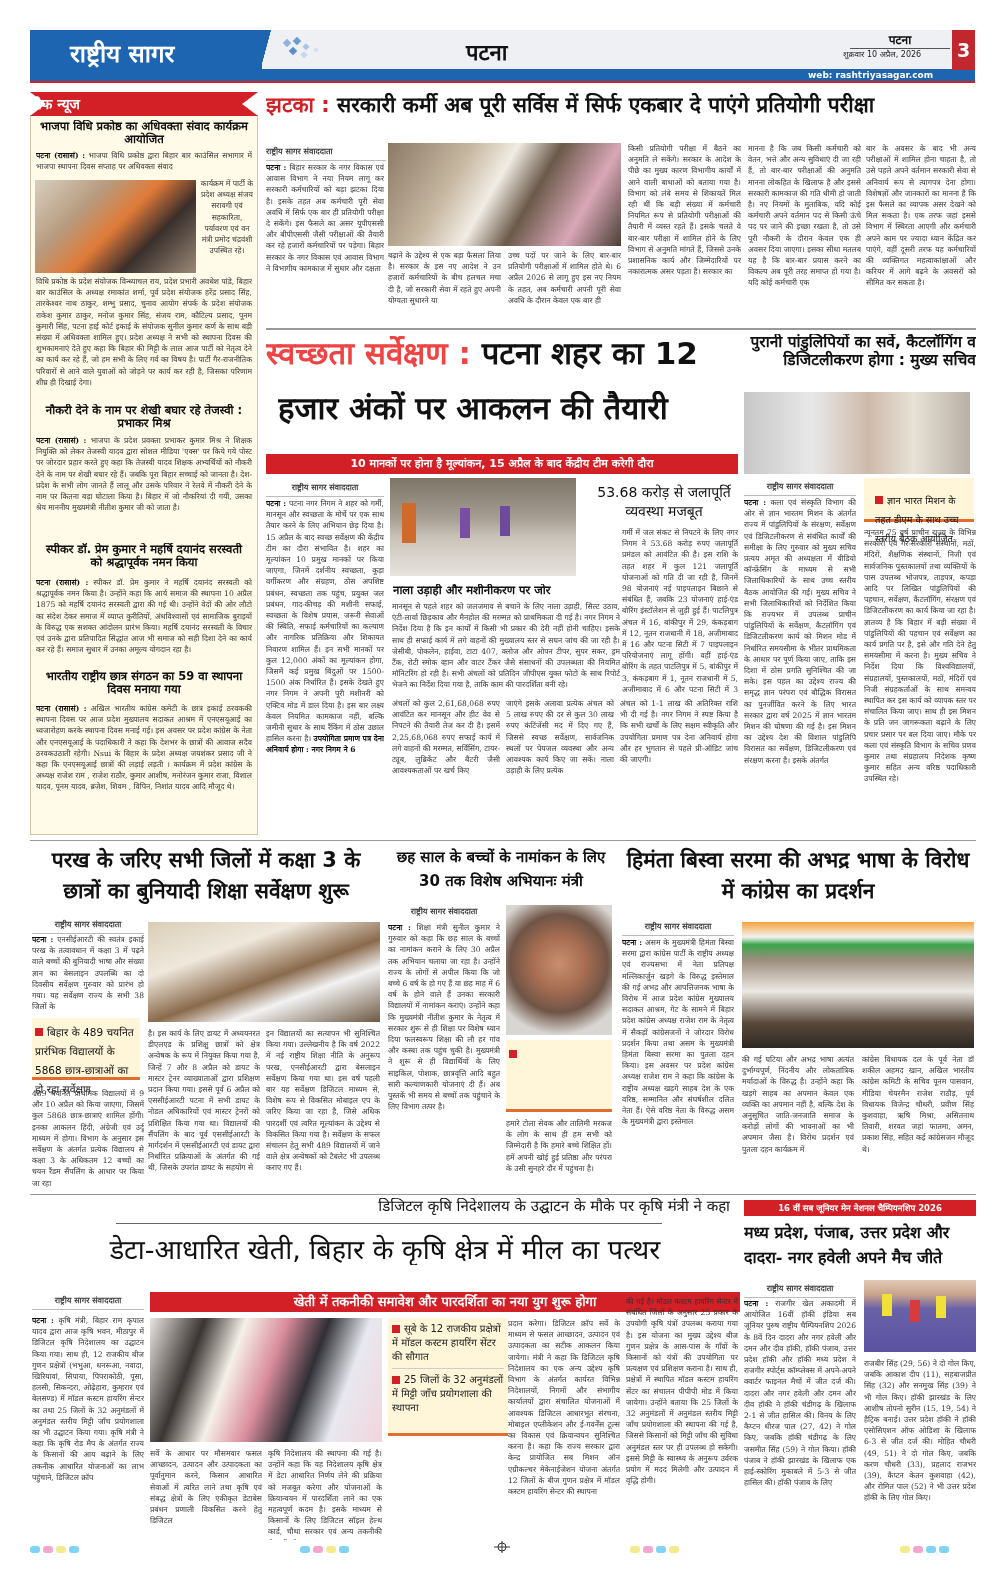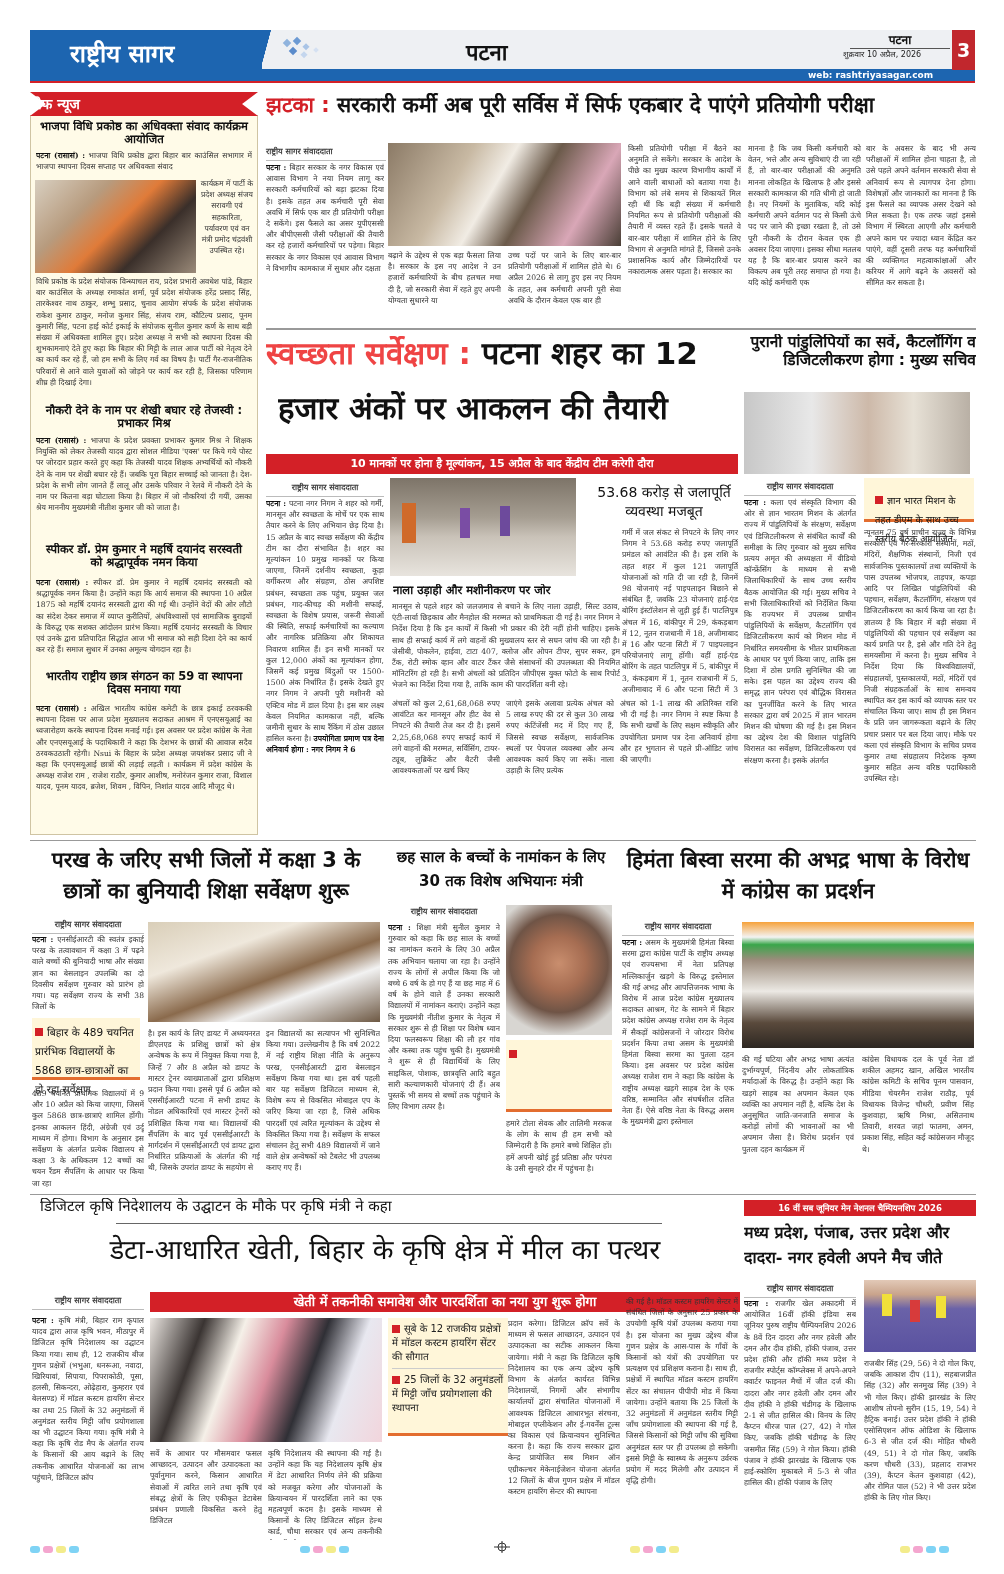--- a/index.html
+++ b/index.html
@@ -132,21 +132,21 @@
 <div class="abs txt" style="left:506px;top:1118px;width:106px;height:70px">हमारे टोला सेवक और तालिमी मरकज के लोग के साथ ही हम सभी को जिम्मेदारी है कि हमारे बच्चे शिक्षित हों। हमें अपनी खोई हुई प्रतिष्ठा और परंपरा के उसी सुनहरे दौर में पहुंचना है।</div>
 
 <div class="abs head" style="left:620px;top:845px;width:356px;font-size:21px;text-align:center;line-height:31px">हिमंता बिस्वा सरमा की अभद्र भाषा के विरोध में कांग्रेस का प्रदर्शन</div>
 <div class="abs byline" style="left:622px;top:920px;width:112px">राष्ट्रीय सागर संवाददाता</div>
 <div class="abs txt" style="left:622px;top:937px;width:112px;height:250px"><b>पटना :</b> <span>असम के मुख्यमंत्री हिमंता बिस्वा सरमा द्वारा कांग्रेस पार्टी के राष्ट्रीय अध्यक्ष एवं राज्यसभा में नेता प्रतिपक्ष मल्लिकार्जुन खड़गे के विरुद्ध इस्तेमाल की गई अभद्र और आपत्तिजनक भाषा के विरोध में आज प्रदेश कांग्रेस मुख्यालय सदाकत आश्रम, गेट के सामने में बिहार प्रदेश कांग्रेस अध्यक्ष राजेश राम के नेतृत्व में सैकड़ों कांग्रेसजनों ने जोरदार विरोध प्रदर्शन किया तथा असम के मुख्यमंत्री हिमंता बिस्वा सरमा का पुतला दहन किया। इस अवसर पर प्रदेश कांग्रेस अध्यक्ष राजेश राम ने कहा कि कांग्रेस के राष्ट्रीय अध्यक्ष खड़गे साहब देश के एक वरिष्ठ, सम्मानित और संघर्षशील दलित नेता हैं। ऐसे वरिष्ठ नेता के विरुद्ध असम के मुख्यमंत्री द्वारा इस्तेमाल</span></div>
 <div class="abs photo" style="left:742px;top:922px;width:232px;height:126px;background:linear-gradient(180deg,#f6a23b 0%,#f3f3f3 12%,#39a64a 18%,#9c8c7c 30%,#ece9e4 55%,#5a4a3c 80%,#2d2722 100%)"></div>
 <div class="abs txt" style="left:742px;top:1054px;width:112px;height:134px">की गई घटिया और अभद्र भाषा अत्यंत दुर्भाग्यपूर्ण, निंदनीय और लोकतांत्रिक मर्यादाओं के विरुद्ध है। उन्होंने कहा कि खड़गे साहब का अपमान केवल एक व्यक्ति का अपमान नहीं है, बल्कि देश के अनुसूचित जाति-जनजाति समाज के करोड़ों लोगों की भावनाओं का भी अपमान जैसा है। विरोध प्रदर्शन एवं पुतला दहन कार्यक्रम में</div>
 <div class="abs txt" style="left:862px;top:1054px;width:112px;height:134px">कांग्रेस विधायक दल के पूर्व नेता डॉ शकील अहमद खान, अखिल भारतीय कांग्रेस कमिटी के सचिव पूनम पासवान, मीडिया चेयरमैन राजेश राठौड़, पूर्व विधायक विजेन्द्र चौधरी, प्रवीण सिंह कुशवाहा, ऋषि मिश्रा, असितनाथ तिवारी, शरवत जहां फातमा, अमन, प्रकाश सिंह, सहित कई कांग्रेसजन मौजूद थे।</div>
 <div class="abs hrule" style="left:30px;top:1194px;width:946px;height:1px"></div>
 
-<div class="abs head" style="left:40px;top:1198px;width:690px;font-size:15px;text-align:left;font-weight:normal">डिजिटल कृषि निदेशालय के उद्घाटन के मौके पर कृषि मंत्री ने कहा</div>
+<div class="abs head" style="left:40px;top:1198px;width:690px;font-size:15px;text-align:right;font-weight:normal">डिजिटल कृषि निदेशालय के उद्घाटन के मौके पर कृषि मंत्री ने कहा</div>
 <div class="abs" style="left:116px;top:1223px;width:546px;height:1px;background:#666"></div>
 <div class="abs head" style="left:30px;top:1234px;width:710px;font-size:27px;font-weight:normal;text-align:center;white-space:nowrap">डेटा-आधारित खेती, बिहार के कृषि क्षेत्र में मील का पत्थर</div>
 <div class="abs byline" style="left:32px;top:1294px;width:112px">राष्ट्रीय सागर संवाददाता</div>
 <div class="abs redbar" style="left:150px;top:1292px;width:590px;height:20px;font-size:13px;line-height:20px">खेती में तकनीकी समावेश और पारदर्शिता का नया युग शुरू होगा</div>
 <div class="abs txt" style="left:32px;top:1315px;width:112px;height:225px"><b>पटना :</b> <span>कृषि मंत्री, बिहार राम कृपाल यादव द्वारा आज कृषि भवन, मीठापुर में डिजिटल कृषि निदेशालय का उद्घाटन किया गया। साथ ही, 12 राजकीय बीज गुणन प्रक्षेत्रों (भभुआ, धनरूआ, नवादा, खिरियावां, सिपाया, पिपराकोठी, पूसा, हलसी, सिकन्दरा, ओढ़ेहारा, कुम्हरार एवं बेलसण्ड) में मॉडल कस्टम हायरिंग सेन्टर का तथा 25 जिलों के 32 अनुमंडलों में अनुमंडल स्तरीय मिट्टी जाँच प्रयोगशाला का भी उद्घाटन किया गया। कृषि मंत्री ने कहा कि कृषि रोड मैप के अंतर्गत राज्य के किसानों की आय बढ़ाने के लिए तकनीक आधारित योजनाओं का लाभ पहुंचाने, डिजिटल क्रॉप</span></div>
 <div class="abs photo" style="left:150px;top:1318px;width:232px;height:124px;background:linear-gradient(110deg,#e9e4df 0%,#3a3432 20%,#f5f0e8 35%,#d98c9c 50%,#2f2f35 65%,#e8e8f0 80%,#f2d5dc 100%)"></div>
 <div class="abs txt" style="left:150px;top:1448px;width:112px;height:92px">सर्वे के आधार पर मौसमवार फसल आच्छादन, उत्पादन और उत्पादकता का पूर्वानुमान करने, किसान आधारित सेवाओं में त्वरित लाने तथा कृषि एवं संबद्ध क्षेत्रों के लिए एकीकृत डेटाबेस प्रबंधन प्रणाली विकसित करने हेतु डिजिटल</div>
 <div class="abs txt" style="left:268px;top:1448px;width:114px;height:92px">कृषि निदेशालय की स्थापना की गई है। उन्होंने कहा कि यह निदेशालय कृषि क्षेत्र में डेटा आधारित निर्णय लेने की प्रक्रिया को मजबूत करेगा और योजनाओं के क्रियान्वयन में पारदर्शिता लाने का एक महत्वपूर्ण कदम है। इसके माध्यम से किसानों के लिए डिजिटल सॉइल हेल्थ कार्ड, चौथा सरकार एवं अन्य तकनीकी सेवाओं को</div>
 <div class="abs" style="left:388px;top:1318px;width:120px;height:118px;background:#fff6d9;border-bottom:3px solid #e36d2f;padding:4px">
   <div style="font-size:10px;line-height:14px;border-bottom:1px solid #ccc;padding-bottom:4px;margin-bottom:4px"><span class="sq"></span><span>सूबे के 12 राजकीय प्रक्षेत्रों में मॉडल कस्टम हायरिंग सेंटर की सौगात</span></div>

